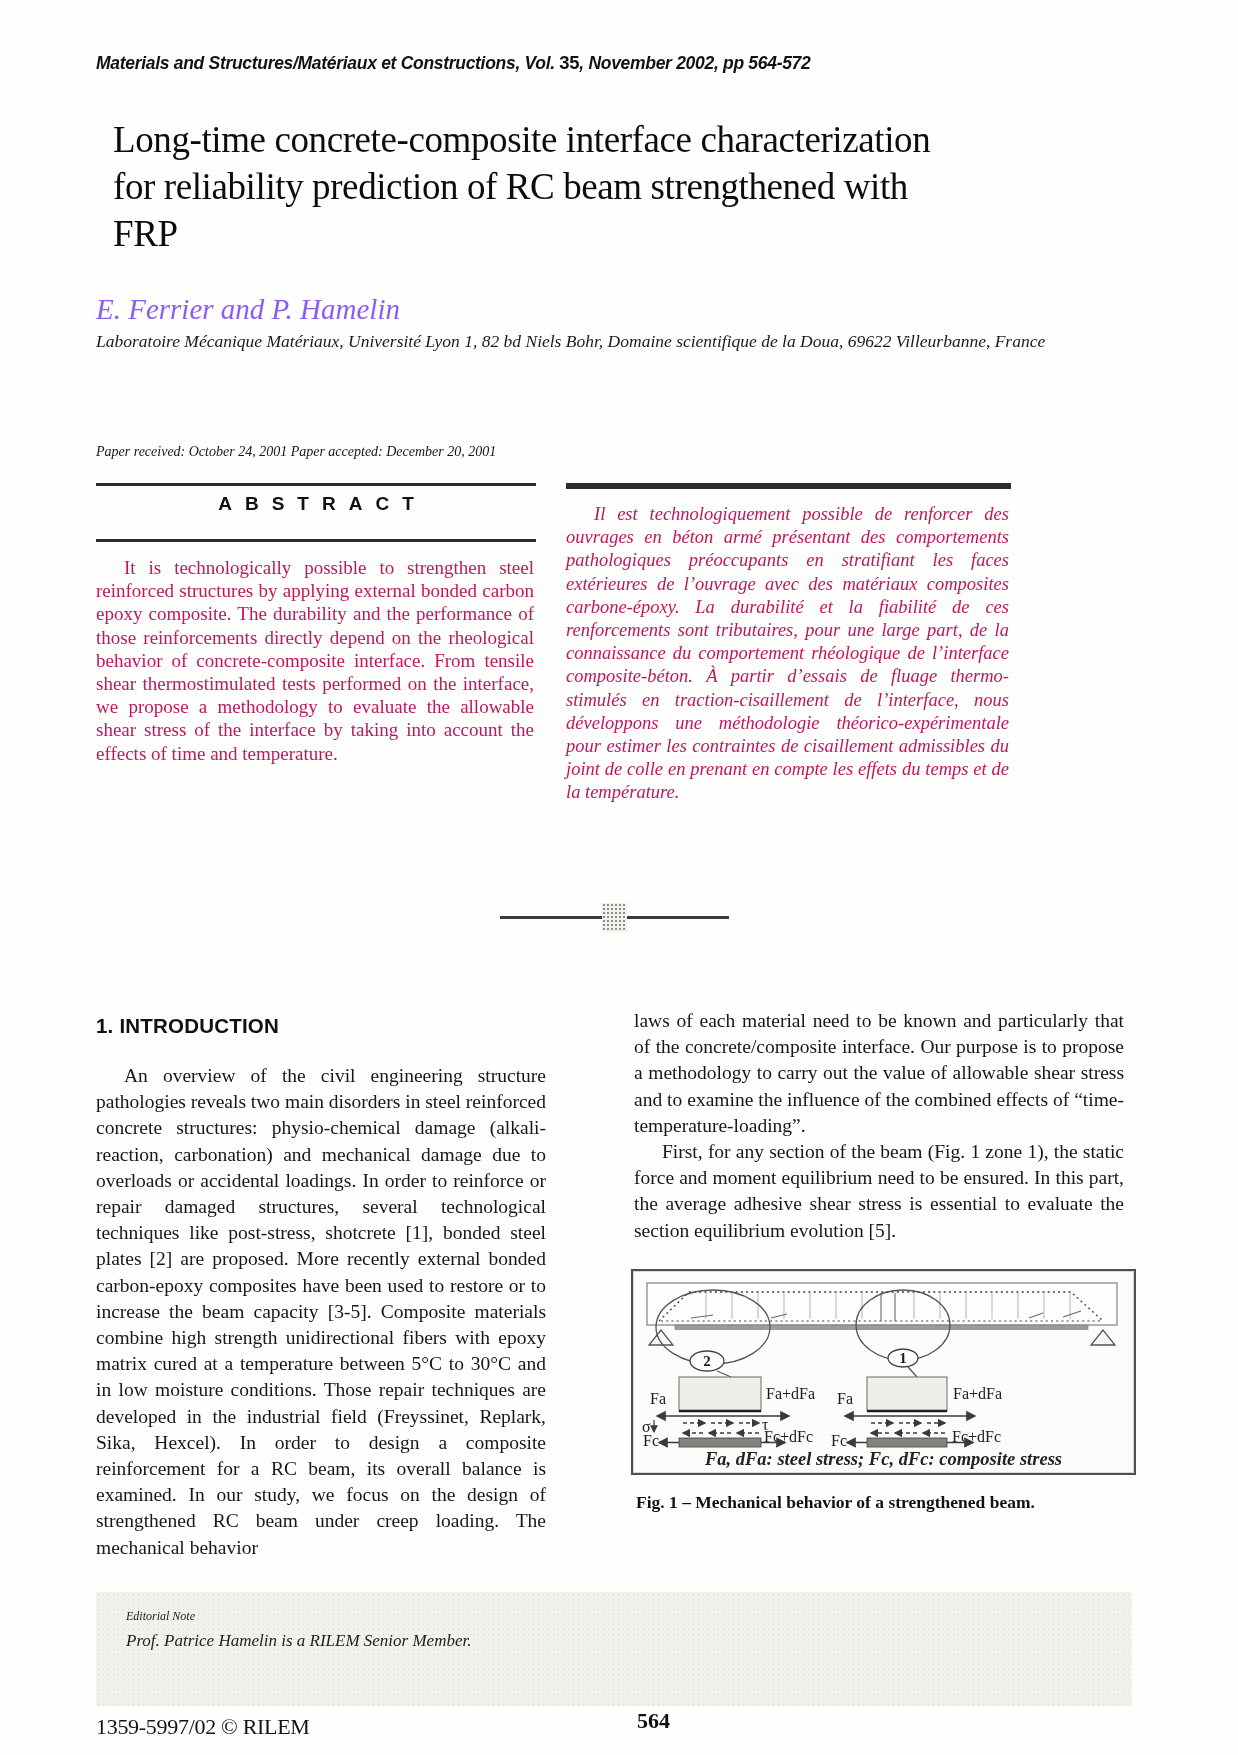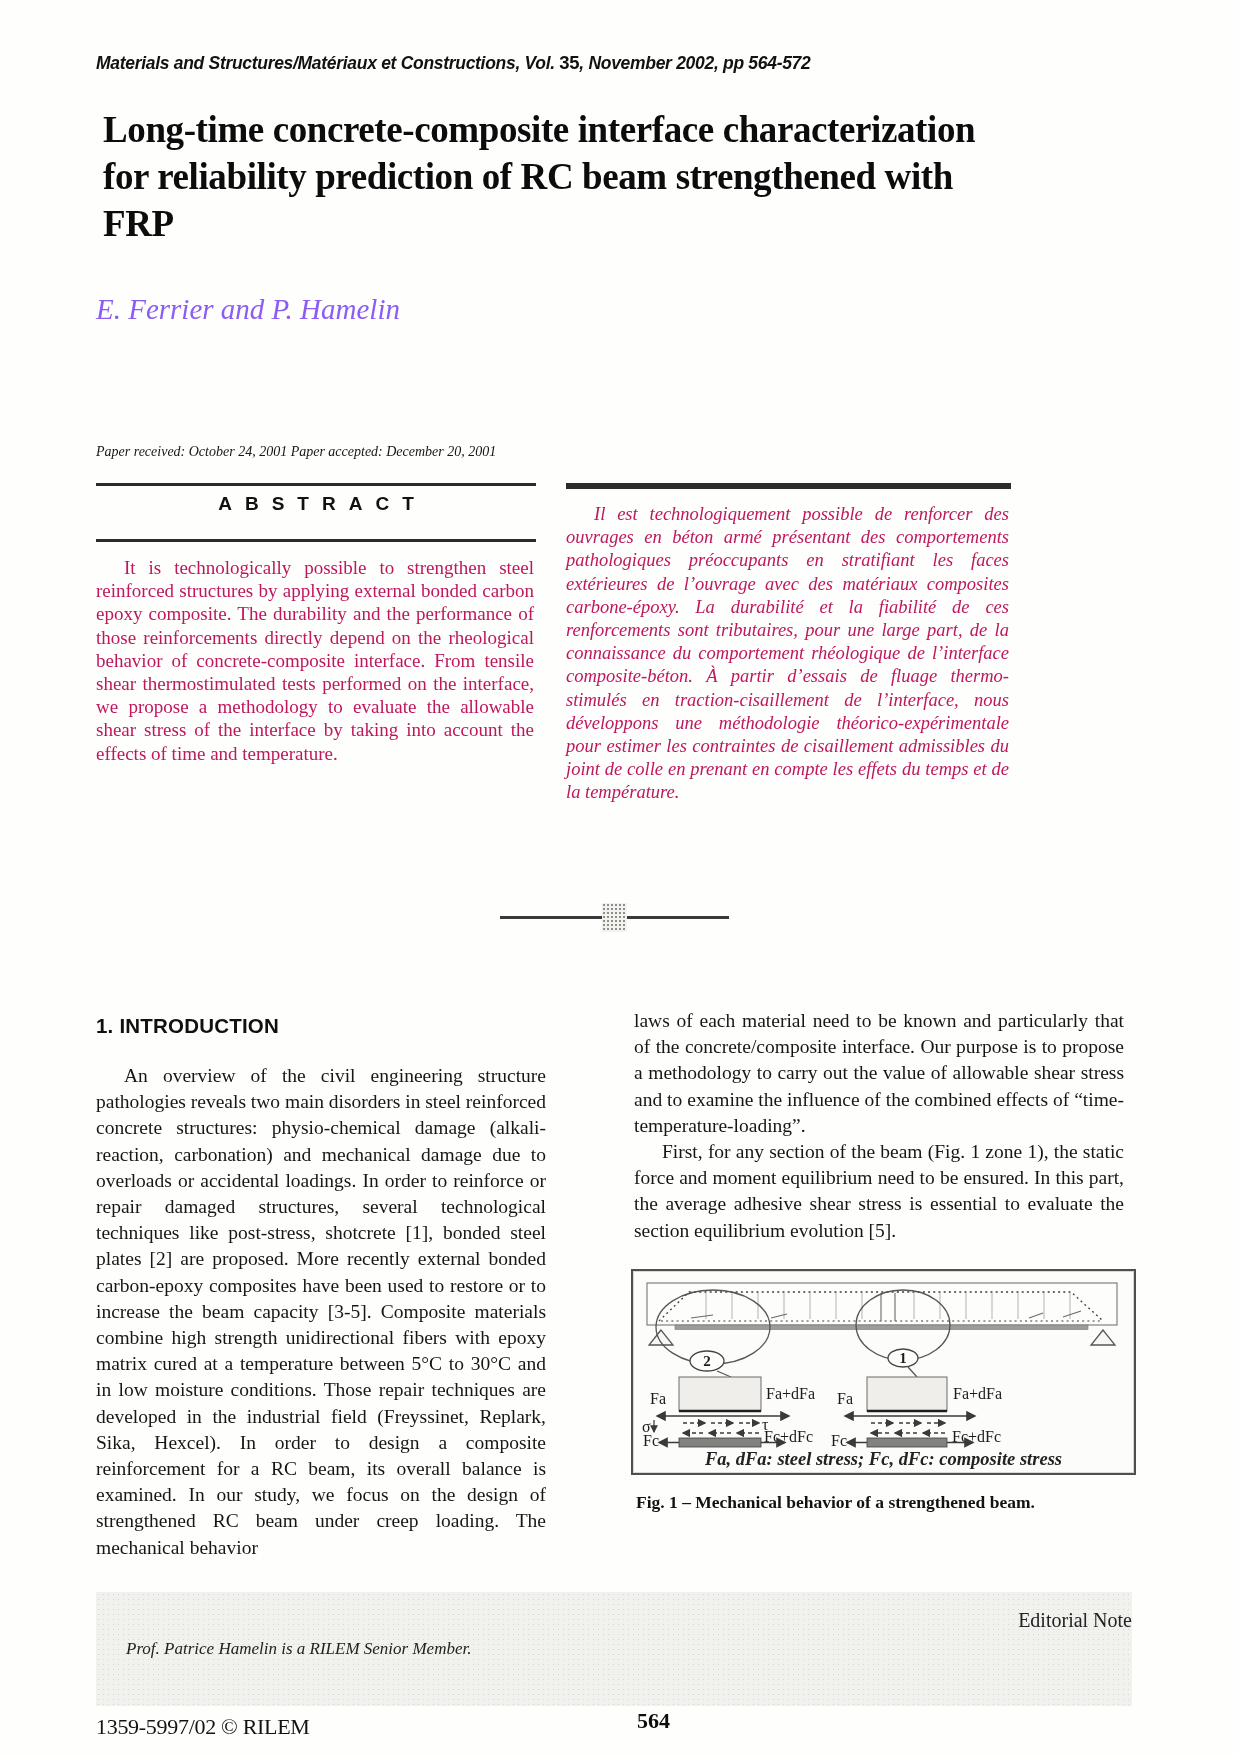--- a/index.html
+++ b/index.html
@@ -4,22 +4,22 @@
 <style>
   html,body{margin:0;padding:0;background:#e8e8e8;}
   .page{position:relative;width:1238px;height:1755px;background:#fefefd;margin:0 auto;
         font-family:"Liberation Serif",serif;color:#141414;overflow:hidden;}
 
   .journal-line{position:absolute;left:96px;top:52px;
         font-family:"Liberation Sans",sans-serif;font-style:italic;font-weight:700;
         font-size:17.5px;letter-spacing:-0.3px;color:#121212;}
   .journal-line .vol{font-style:normal;font-weight:700;font-size:18.5px;}
 
-  .title{position:absolute;left:95px;top:98px;width:960px;margin:8px;
-        font-family:"Liberation Serif",serif;font-weight:700;
+  .title{position:absolute;left:95px;top:98px;width:960px;margin:18px;
+        font-family:"Liberation Serif",serif;font-weight:400;
         font-size:37px;line-height:47px;letter-spacing:-0.4px;color:#0c0c0c;}
 
   .authors{position:absolute;left:96px;top:293px;
         font-style:italic;font-size:29px;color:#8b5cf6;}
   .affiliation{position:absolute;left:96px;top:331px;width:1000px;
         font-style:italic;font-size:17.5px;color:#1a1a1a;}
 
   .received{position:absolute;left:96px;top:444px;
         font-style:italic;font-size:14px;color:#161616;}
 
@@ -51,21 +51,21 @@
         box-shadow:inset 0 0 0 1px #d9d9d4;}
   .fig-legend{text-align:center;font-style:italic;font-weight:700;font-size:18.5px;
         margin:-6px 0 3px 0;color:#222;}
   .fig-caption{margin:17px 0 0 2px;font-weight:700;font-size:17.5px;color:#121212;}
 
   .editorial{position:absolute;left:96px;top:1592px;width:1036px;height:114px;
         background-color:#f1f1ed;
         background-image:radial-gradient(circle,#d7d7d0 0.8px,transparent 1px);
         background-size:5px 5px;
         padding:17px 0 0 30px;box-sizing:border-box;}
-  .ed-title{font-size:20px;color:#222;text-align:right;}
+  .ed-title{font-style:italic;font-size:12px;color:#222;}
   .ed-text{font-style:italic;font-size:17px;margin-top:7px;color:#222;}
 
   .footer-issn{position:absolute;left:96px;top:1714px;font-size:22px;
         letter-spacing:-0.3px;color:#131313;}
   .footer-page{position:absolute;left:570px;top:1708px;width:100px;text-align:right;
         font-weight:700;font-size:22px;color:#0e0e0e;}
 
   svg text{font-family:"Liberation Serif",serif;font-size:16px;fill:#1c1c1c;}
   svg .zone-num{font-weight:700;font-size:15px;text-anchor:middle;}
 </style>
@@ -78,20 +78,21 @@
     <span>Materials and Structures/Matériaux et Constructions, Vol. </span><span class="vol">35</span><span>, November 2002, pp 564-572</span>
   </div>
 
   <h1 class="title">
     <span>Long-time concrete-composite interface characterization</span><br>
     <span>for reliability prediction of RC beam strengthened with</span><br>
     <span>FRP</span>
   </h1>
 
   <div class="authors">E. Ferrier and P. Hamelin</div>
+  <div class="affiliation">Laboratoire Mécanique Matériaux, Université Lyon 1, 82 bd Niels Bohr, Domaine scientifique de la Doua, 69622 Villeurbanne, France</div>
   <div class="received">Paper received: October 24, 2001 Paper accepted: December 20, 2001</div>
 
   <div class="abs-grid">
     <section>
       <hr class="col-rule">
       <div class="col-heading">ABSTRACT</div>
       <hr class="col-rule">
       <p class="abs-text">It is technologically possible to strengthen steel reinforced structures by applying external bonded carbon epoxy composite. The durability and the performance of those reinforcements directly depend on the rheological behavior of concrete-composite interface. From tensile shear thermostimulated tests performed on the interface, we propose a methodology to evaluate the allowable shear stress of the interface by taking into account the effects of time and temperature.</p>
     </section>
     <section>

